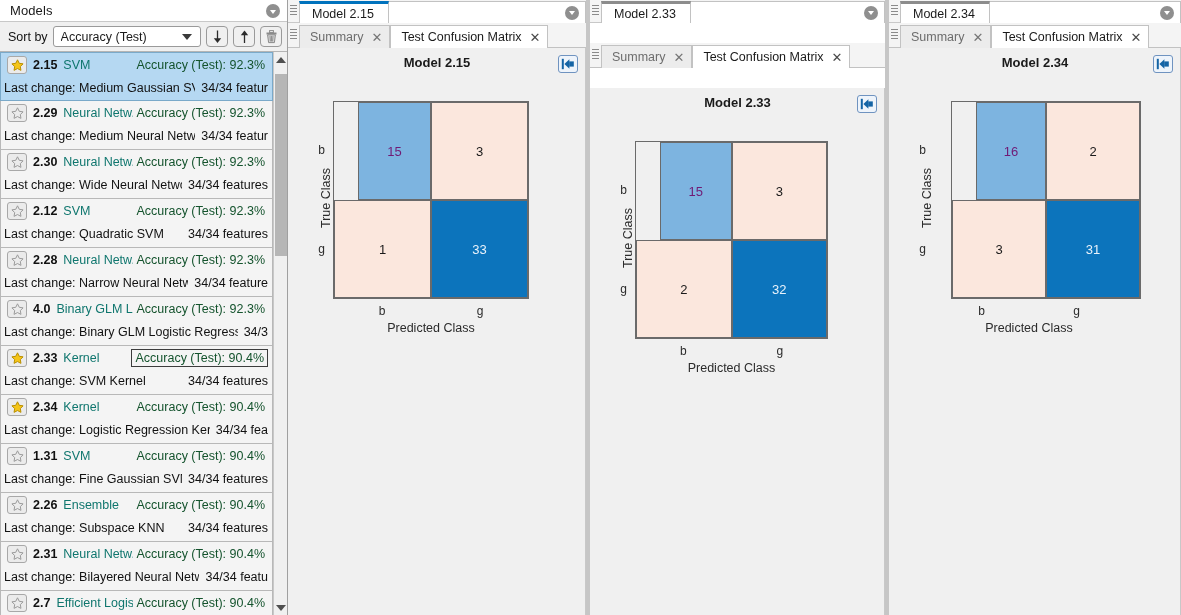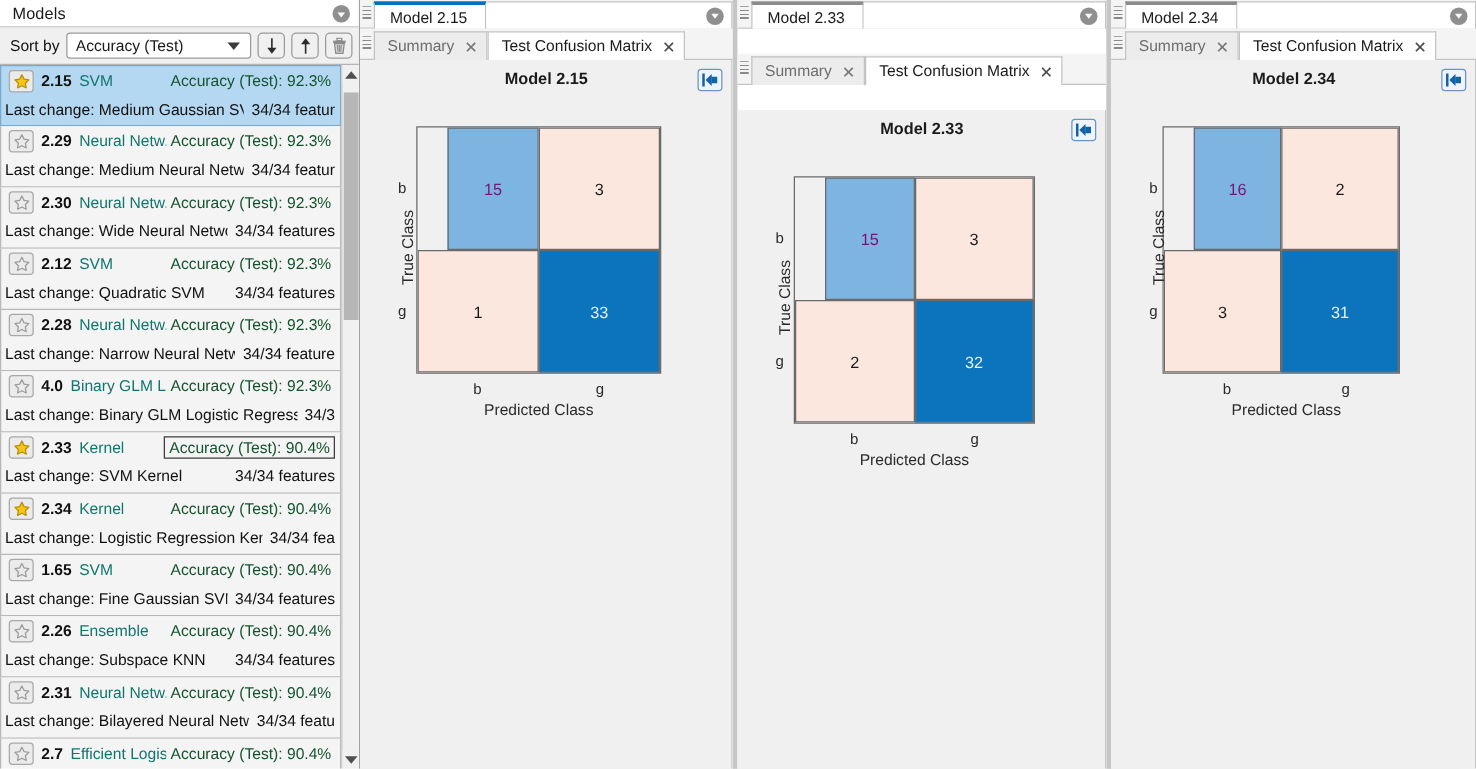--- a/index.html
+++ b/index.html
@@ -471,21 +471,21 @@
               <span class="mc-feat">34/34 fea</span>
             </div>
           </div>
           <div class="model-card">
             <div class="mc-row1">
               <span class="star">
                 <svg width="13" height="12" viewBox="0 0 13 12">
                   <polygon points="6.5,0.8 8.25,4.3 12.1,4.85 9.3,7.55 9.96,11.35 6.5,9.55 3.04,11.35 3.7,7.55 0.9,4.85 4.75,4.3" fill="none" stroke="#9b9b9b" stroke-width="1" stroke-linejoin="round"></polygon>
                 </svg>
               </span>
-              <span class="mc-num">1.65</span>
+              <span class="mc-num">1.31</span>
               <span class="mc-type">SVM</span>
               <span class="mc-acc">Accuracy (Test): 90.4%</span>
             </div>
             <div class="mc-row2">
               <span class="mc-change">Last change: Fine Gaussian SVM</span>
               <span class="mc-feat">34/34 features</span>
             </div>
           </div>
           <div class="model-card">
             <div class="mc-row1">
@@ -678,21 +678,21 @@
         <div class="tg-body">
           <div class="restore-btn">
             <svg width="14" height="12" viewBox="0 0 14 12">
               <rect x="0.8" y="0.8" width="2" height="10.4" fill="#1464a5"></rect>
               <polygon points="8.4,1.2 3.4,6 8.4,10.8" fill="#1464a5"></polygon>
               <rect x="8.2" y="3.4" width="4.6" height="5.2" fill="#1464a5"></rect>
             </svg>
           </div>
           <div class="chart">
             <div class="chart-title">Model 2.34</div>
-            <div class="cm-grid" style="left:41px;top:53px;width:190px;height:198px;">
+            <div class="cm-grid" style="left:62px;top:53px;width:190px;height:198px;">
               <div class="cm-cell tp">16</div>
               <div class="cm-cell off">2</div>
               <div class="cm-cell off">3</div>
               <div class="cm-cell tn">31</div>
             </div>
             <div class="ylabel" style="left:-2px;top:143px;width:80px;text-align:center;">True Class</div>
             <div class="ytick" style="left:23px;top:94.5px;width:14px;">b</div>
             <div class="ytick" style="left:23px;top:193.5px;width:14px;">g</div>
             <div class="xtick" style="left:82.5px;top:256px;width:20px;">b</div>
             <div class="xtick" style="left:177.5px;top:256px;width:20px;">g</div>

